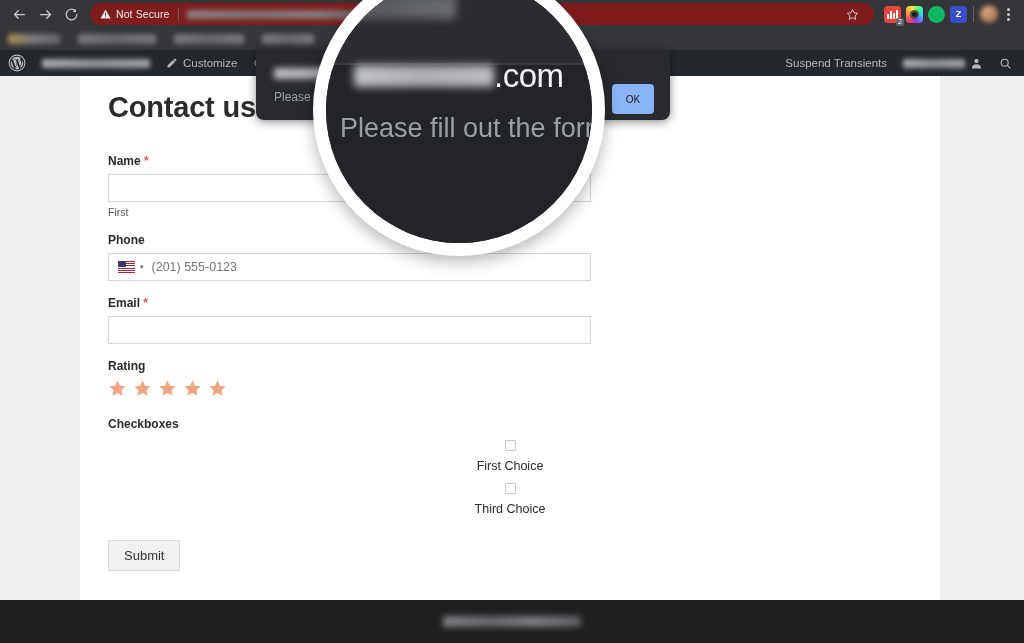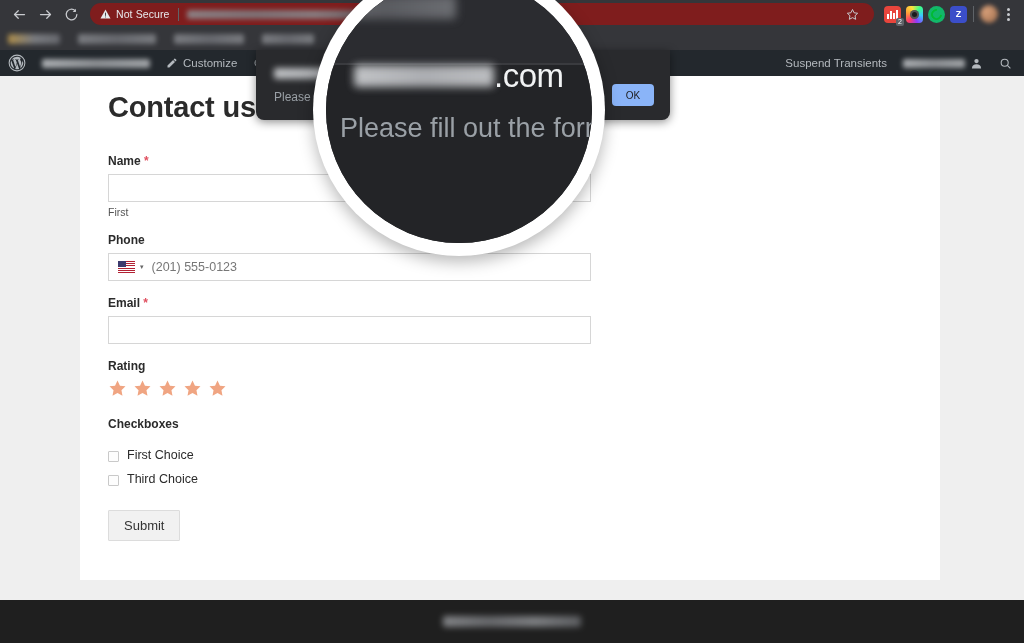--- a/index.html
+++ b/index.html
@@ -216,21 +216,21 @@
   .caret { font-size: 7px; color: #666; margin-right: 8px; }
   .ph-placeholder { color: #777; font-size: 12.5px; }
   .value-text { color: #333; font-size: 12.5px; }
   .caret-bar {
     display: inline-block; width: 1px; height: 14px;
     background: #333; margin-left: 3px;
     vertical-align: -2px;
   }
   .stars { display: flex; gap: 6px; margin-top: 2px; }
   .star { width: 19px; height: 19px; display: block; }
-  .cb-row { display: flex; align-items: flex-end; gap: 8px; margin-bottom: 10px; }
+  .cb-row { display: flex; align-items: center; gap: 8px; margin-bottom: 10px; flex-direction: column; }
   .cb-box {
     width: 11px; height: 11px; flex: 0 0 auto;
     border: 1px solid #c9c9c9; background: #fdfdfd; border-radius: 1px;
   }
   .cb-label { font-size: 12.5px; color: #2b2b2b; }
   .submit-btn {
     margin-top: 6px;
     display: inline-flex; align-items: center; justify-content: center;
     height: 31px; padding: 0 15px;
     background: #f1f1f1; border: 1px solid #dcdcdc;
@@ -269,21 +269,21 @@
     background: linear-gradient(90deg,#cfd1d4,#b4b6ba,#c7c9cc);
     filter: blur(3px); opacity: .9;
   }
   .dlg-tld { color: #e8eaed; font-size: 12.5px; }
   .dlg-msg {
     position: absolute; left: 18px; top: 40px;
     color: #9aa0a6; font-size: 12px;
   }
   .dlg-ok {
     position: absolute; right: 16px; top: 34px;
-    width: 42px; height: 22px;
+    width: 42px; height: 30px;
     background: #8ab4f8; color: #202124;
     border-radius: 4px;
     display: flex; align-items: center; justify-content: center;
     font-size: 10px; font-weight: 500;
     font-family: "Liberation Sans", sans-serif;
   }
 
   
   .lens {
     position: absolute;
@@ -401,21 +401,21 @@
                 <path fill="#f0a582" d="M12 1.8l3.1 6.6 7 .9-5.1 4.9 1.3 7-6.3-3.4-6.3 3.4 1.3-7L1.9 9.3l7-.9z"></path>
               </svg>
             <svg class="star" viewBox="0 0 24 24">
                 <path fill="#f0a582" d="M12 1.8l3.1 6.6 7 .9-5.1 4.9 1.3 7-6.3-3.4-6.3 3.4 1.3-7L1.9 9.3l7-.9z"></path>
               </svg>
           </div>
         </div>
 
         
         <div class="field" style="margin-bottom:18px;">
-          <span class="flabel" style="margin-bottom:17px;">Checkboxes</span>
+          <span class="flabel" style="margin-bottom:9px;">Checkboxes</span>
           <div class="cb-row">
             <span class="cb-box"></span>
             <span class="cb-label">First Choice</span>
           </div>
           <div class="cb-row" style="margin-bottom:0;">
             <span class="cb-box"></span>
             <span class="cb-label">Third Choice</span>
           </div>
         </div>
 

